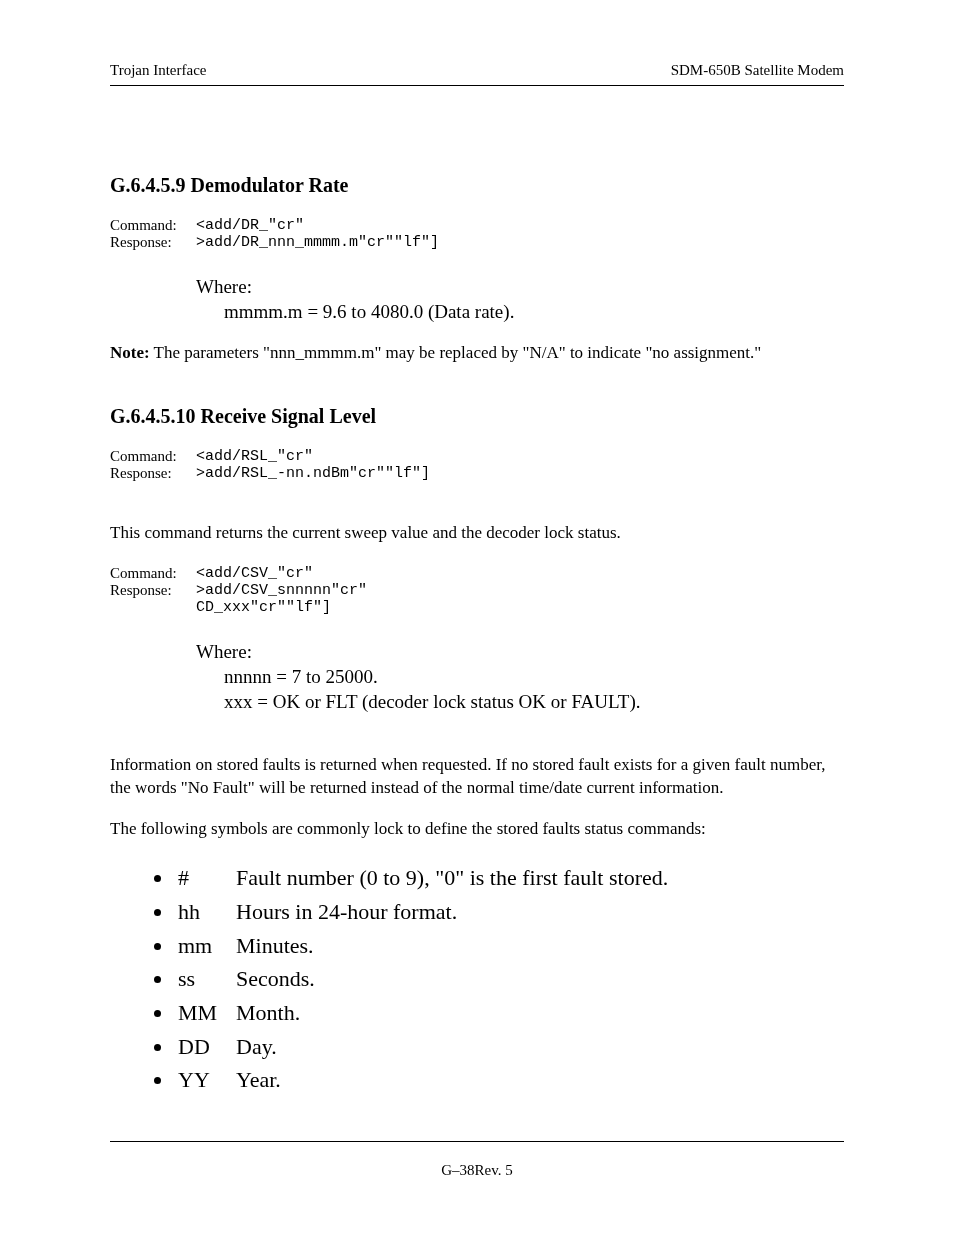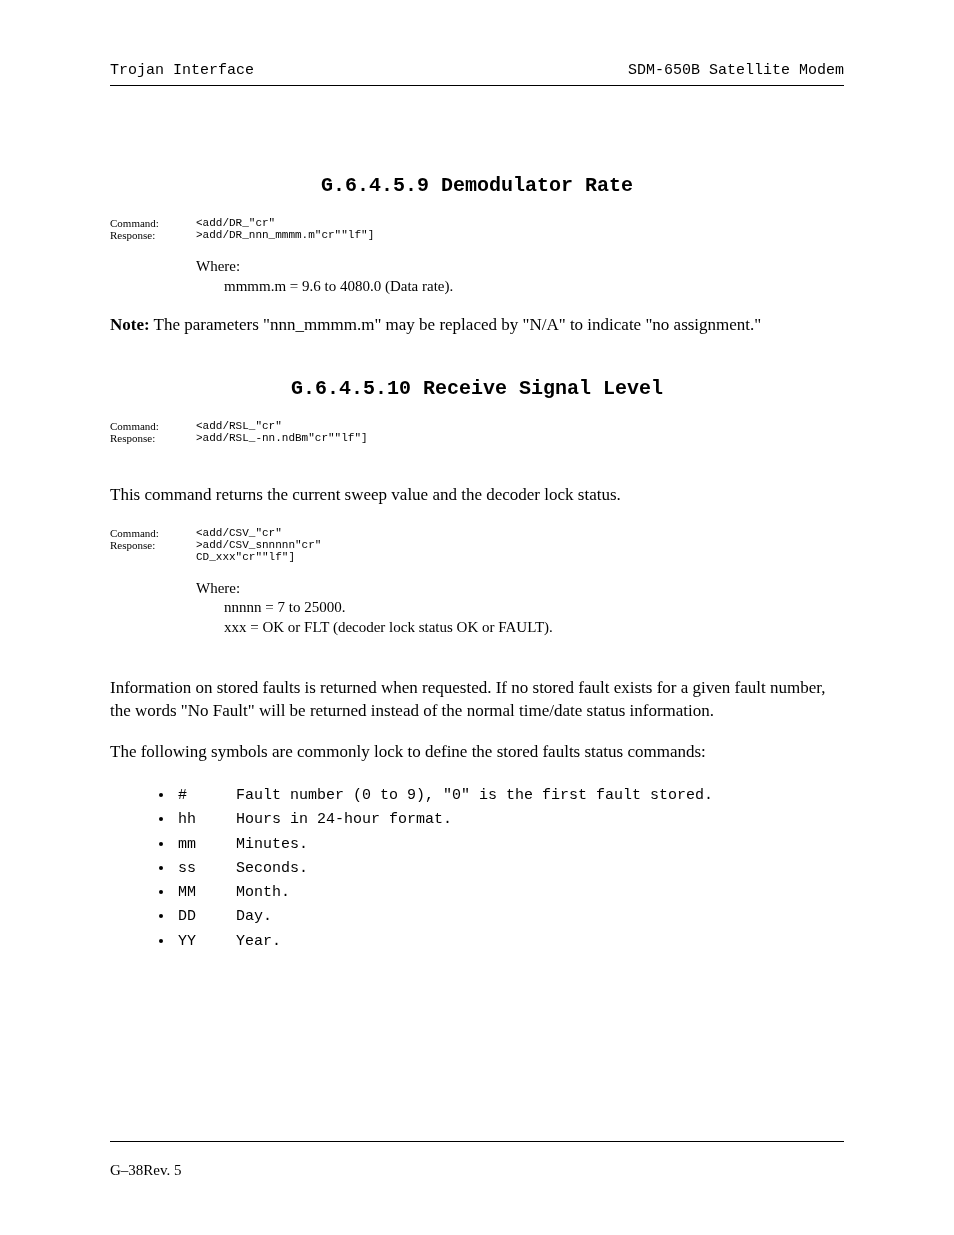--- a/index.html
+++ b/index.html
@@ -15,98 +15,95 @@
     height: 1235px;
     position: relative;
     box-sizing: border-box;
     padding: 62px 110px 0 110px;
   }
   .running-head {
     display: flex;
     justify-content: space-between;
     font-size: 15px;
     margin-bottom: 6px;
-    font-family: Liberation Mono, monospace;
   }
   .rule {
     border: none;
     border-top: 1px solid #000;
     margin: 0;
   }
   .content {
     padding-top: 88px;
   }
   .section-heading {
-    font-family: Liberation Mono, monospace;
+    font-family: Liberation Serif, serif;
     font-weight: bold;
     font-size: 20px;
     margin: 0 0 20px 0;
-    text-align: center;
   }
   .section {
     margin-bottom: 40px;
   }
   .cmd-table {
     border-collapse: collapse;
-    font-size: 11px;
+    font-size: 15px;
   }
   .cmd-table td {
     vertical-align: top;
     padding: 0;
   }
   .cmd-table td.label {
     width: 86px;
     font-family: "Times New Roman", Times, serif;
   }
   .cmd-table td.code {
     font-family: "Courier New", Courier, monospace;
     white-space: pre;
   }
   .where-block {
-    margin-top: 16px;
+    margin-top: 24px;
     margin-left: 86px;
-    font-size: 15px;
+    font-size: 19px;
     line-height: 1.3;
   }
   .where-indent {
     margin-left: 28px;
   }
   .para {
     font-size: 17px;
     line-height: 1.35;
     margin: 18px 0 0 0;
   }
   .para.first {
     margin-top: 16px;
   }
   ul.symbol-list {
     list-style: disc;
     padding-left: 64px;
     margin: 22px 0 0 0;
-    font-size: 15px;
-    font-family: Liberation Mono, monospace;
+    font-size: 22px;
   }
   ul.symbol-list li {
     padding-left: 4px;
     margin-bottom: 4px;
     line-height: 1.35;
   }
   .sym {
     display: inline-block;
     width: 58px;
   }
   .footer {
     position: absolute;
     left: 110px;
     right: 110px;
     bottom: 56px;
   }
   .footer-line {
     display: flex;
-    justify-content: flex-start;
+    justify-content: center;
     font-size: 15px;
     margin-top: 20px;
   }
 </style>
 </head>
 <body>
 
 <div class="page">
 
   <div class="running-head">
@@ -172,21 +169,21 @@
       </tbody>
         </table>
       <div class="where-block">
         <div>Where:</div>
         <div class="where-indent">nnnnn = 7 to 25000.</div>
         <div class="where-indent">xxx = OK or FLT (decoder lock status OK or FAULT).</div>
       </div>
     </div>
 
     <div class="section">
-      <p class="para first">Information on stored faults is returned when requested. If no stored fault exists for a given fault number, the words "No Fault" will be returned instead of the normal time/date status information.</p>
+      <p class="para first">Information on stored faults is returned when requested. If no stored fault exists for a given fault number, the words "No Fault" will be returned instead of the normal time/date current information.</p>
       <p class="para">The following symbols are commonly lock to define the stored faults status commands:</p>
       <ul class="symbol-list">
         <li><span class="sym">#</span><span>Fault number (0 to 9), "0" is the first fault stored.</span></li>
         <li><span class="sym">hh</span><span>Hours in 24-hour format.</span></li>
         <li><span class="sym">mm</span><span>Minutes.</span></li>
         <li><span class="sym">ss</span><span>Seconds.</span></li>
         <li><span class="sym">MM</span><span>Month.</span></li>
         <li><span class="sym">DD</span><span>Day.</span></li>
         <li><span class="sym">YY</span><span>Year.</span></li>
       </ul>

